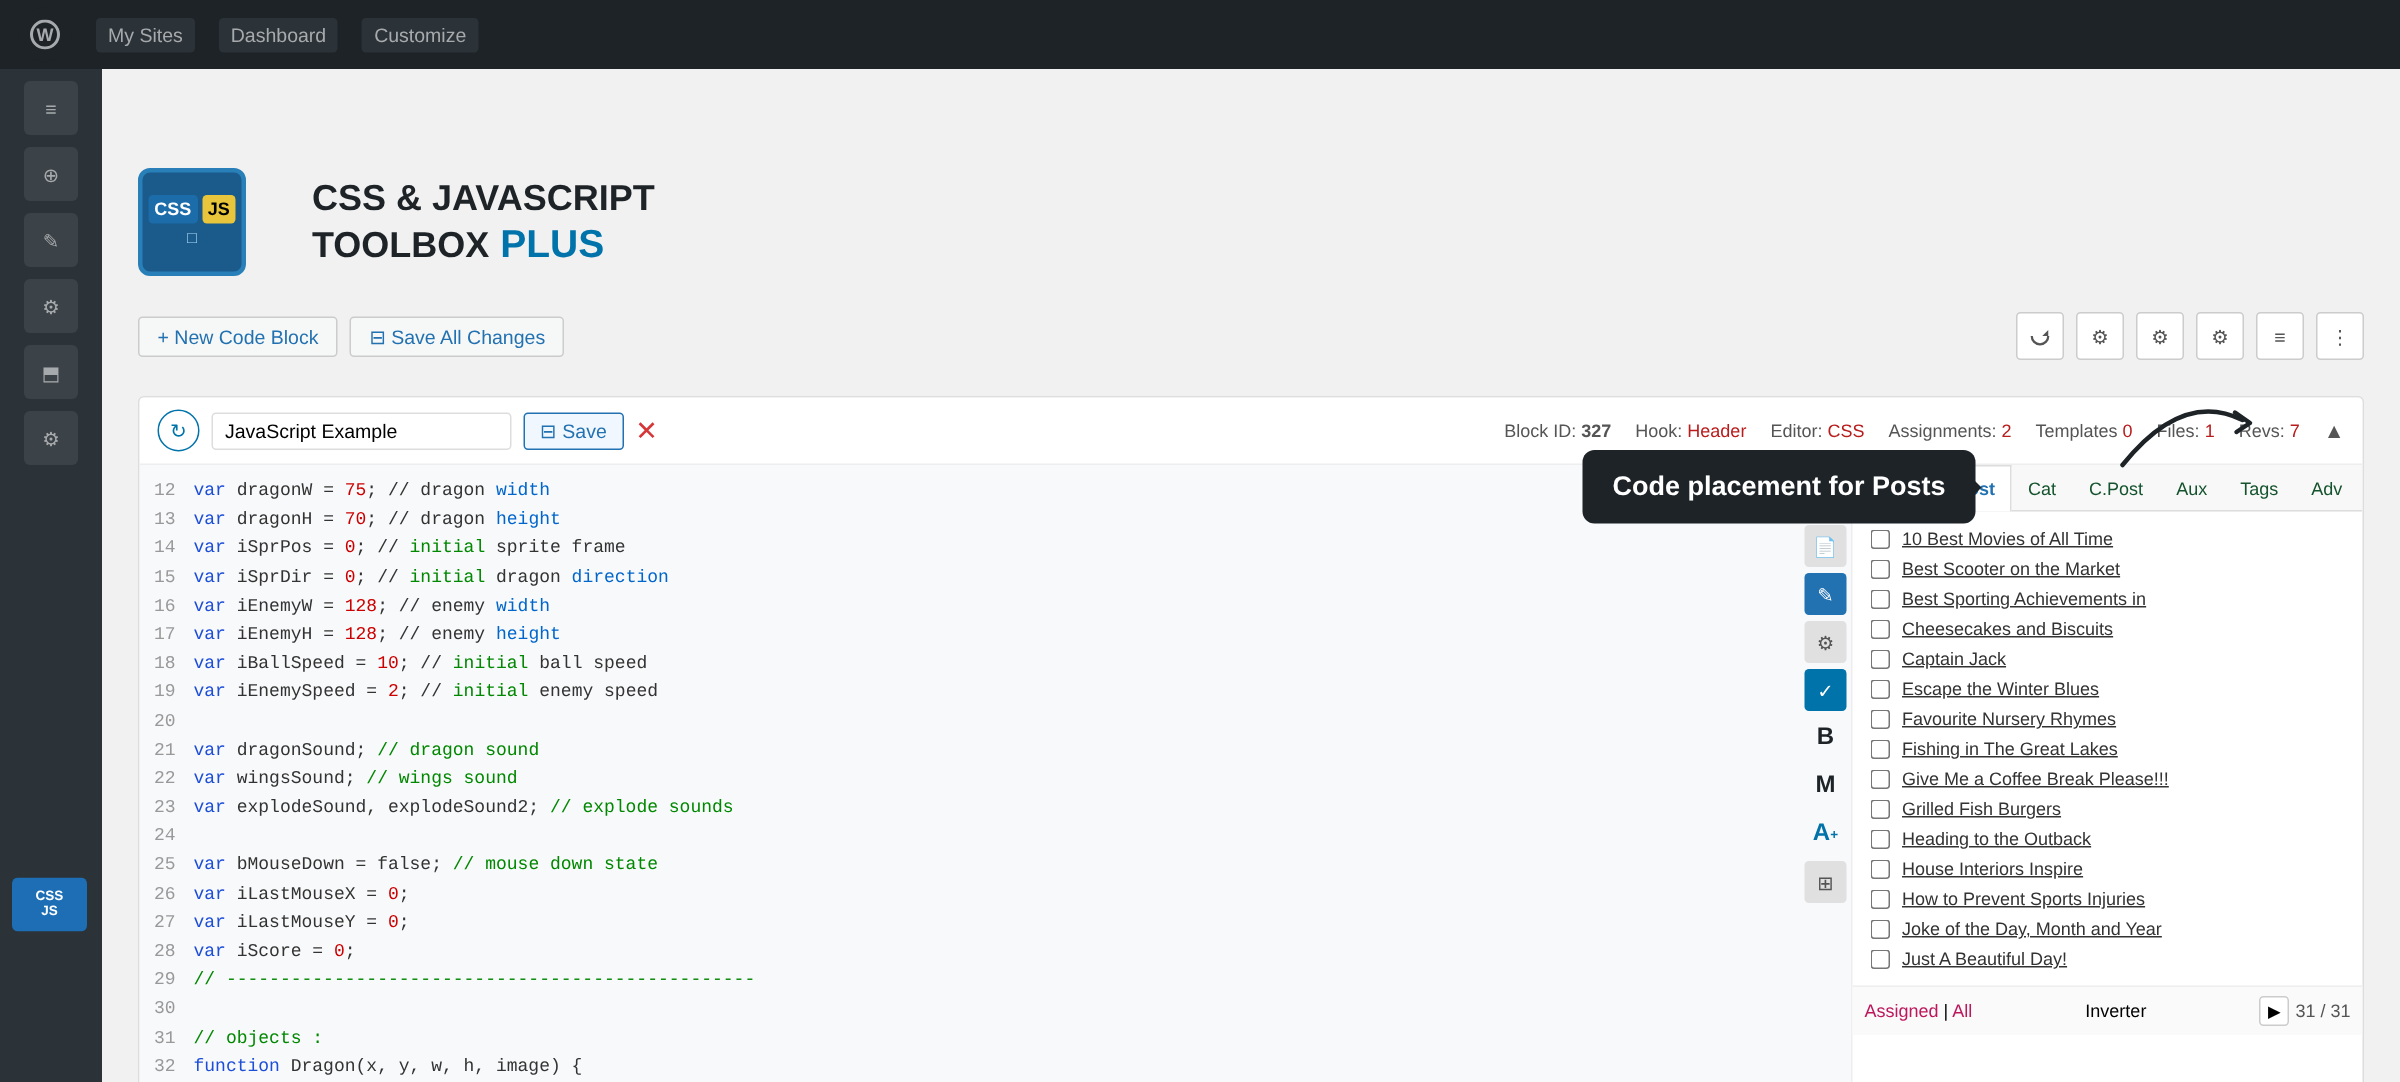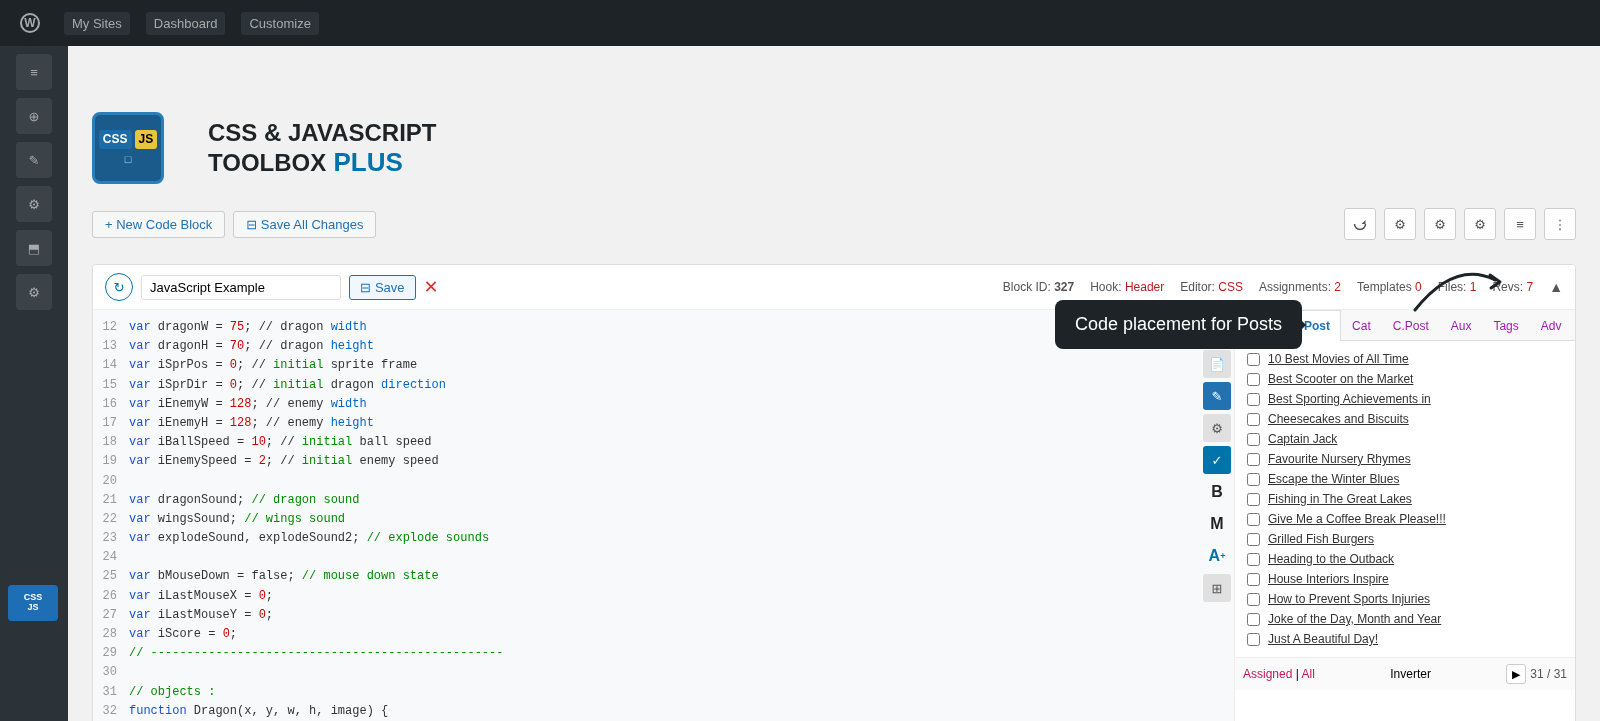--- a/index.html
+++ b/index.html
@@ -234,21 +234,21 @@
     .placement-tabs {
       display: flex;
       border-bottom: 1px solid #ddd;
       background: #f8f8f8;
       padding: 0 8px;
     }
     .placement-tab {
       padding: 8px 10px;
       font-size: 12px;
       cursor: pointer;
-      color: #a21caf;
+      color: #14532d;
       border: 1px solid transparent;
       border-bottom: none;
       margin-bottom: -1px;
       background: transparent;
     }
     .placement-tab.active {
       background: #fff;
       border-color: #ddd;
       border-bottom-color: #fff;
       color: #2271b1;
@@ -289,21 +289,21 @@
     
     .callout-bubble {
       position: absolute;
       top: -10px;
       left: -180px;
       background: #1d2327;
       color: #fff;
       padding: 14px 20px;
       border-radius: 8px;
       font-size: 18px;
-      font-weight: 400;
+      font-weight: 700;
       white-space: nowrap;
       z-index: 200;
       text-align: center;
     }
     .callout-bubble::after {
       content: '';
       position: absolute;
       right: -10px;
       top: 50%;
       transform: translateY(-50%);
@@ -551,25 +551,25 @@
             <div class="post-item">
               <input type="checkbox" style="">
               <label>Cheesecakes and Biscuits</label>
             </div>
             <div class="post-item">
               <input type="checkbox" style="">
               <label>Captain Jack</label>
             </div>
             <div class="post-item">
               <input type="checkbox" style="">
+              <label>Escape the Winter Blues</label>
+            </div>
+            <div class="post-item">
+              <input type="checkbox" style="">
               <label>Favourite Nursery Rhymes</label>
-            </div>
-            <div class="post-item">
-              <input type="checkbox" style="">
-              <label>Escape the Winter Blues</label>
             </div>
             <div class="post-item">
               <input type="checkbox" style="">
               <label>Fishing in The Great Lakes</label>
             </div>
             <div class="post-item">
               <input type="checkbox" style="">
               <label>Give Me a Coffee Break Please!!!</label>
             </div>
             <div class="post-item">

